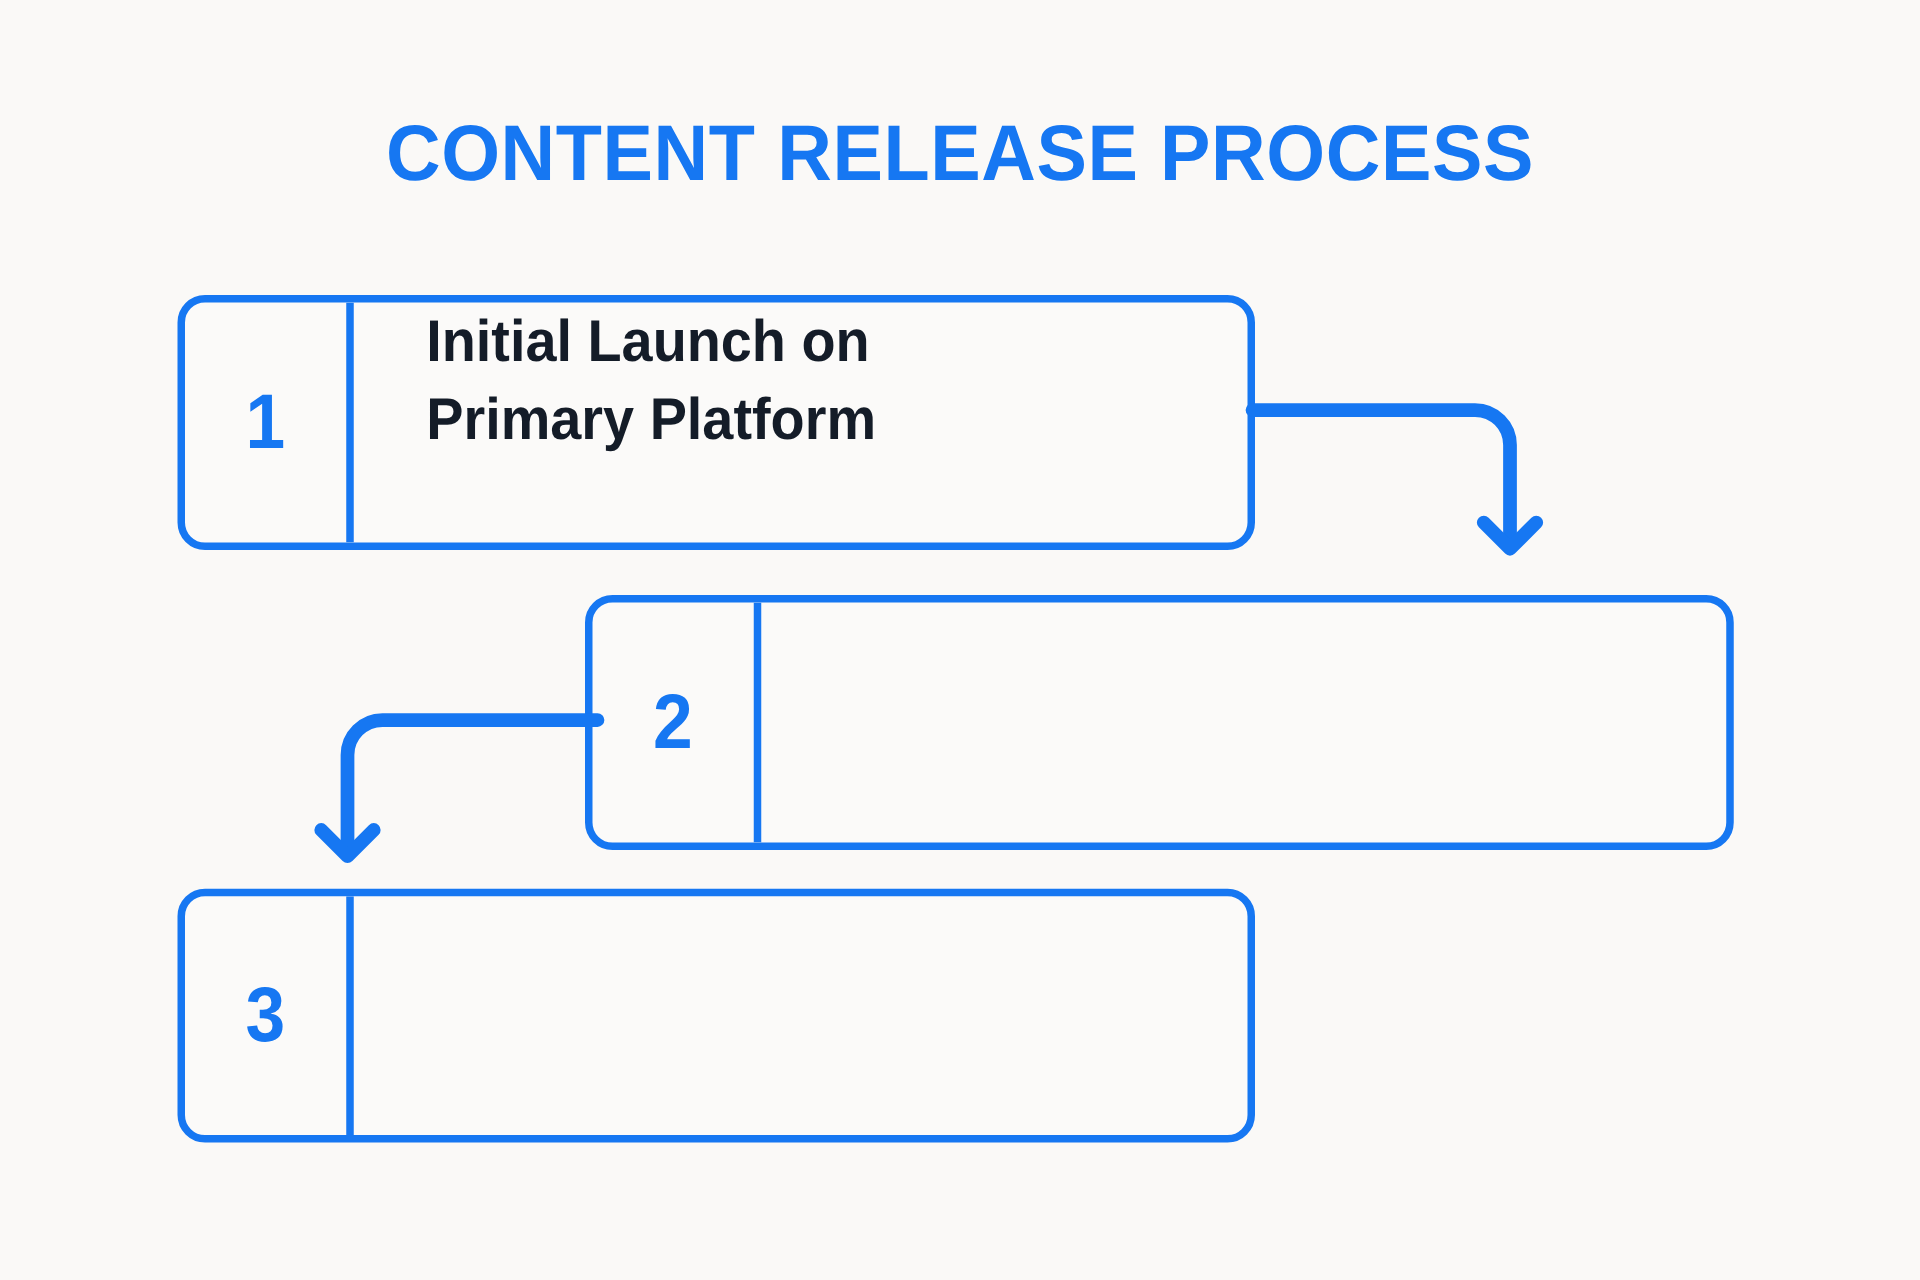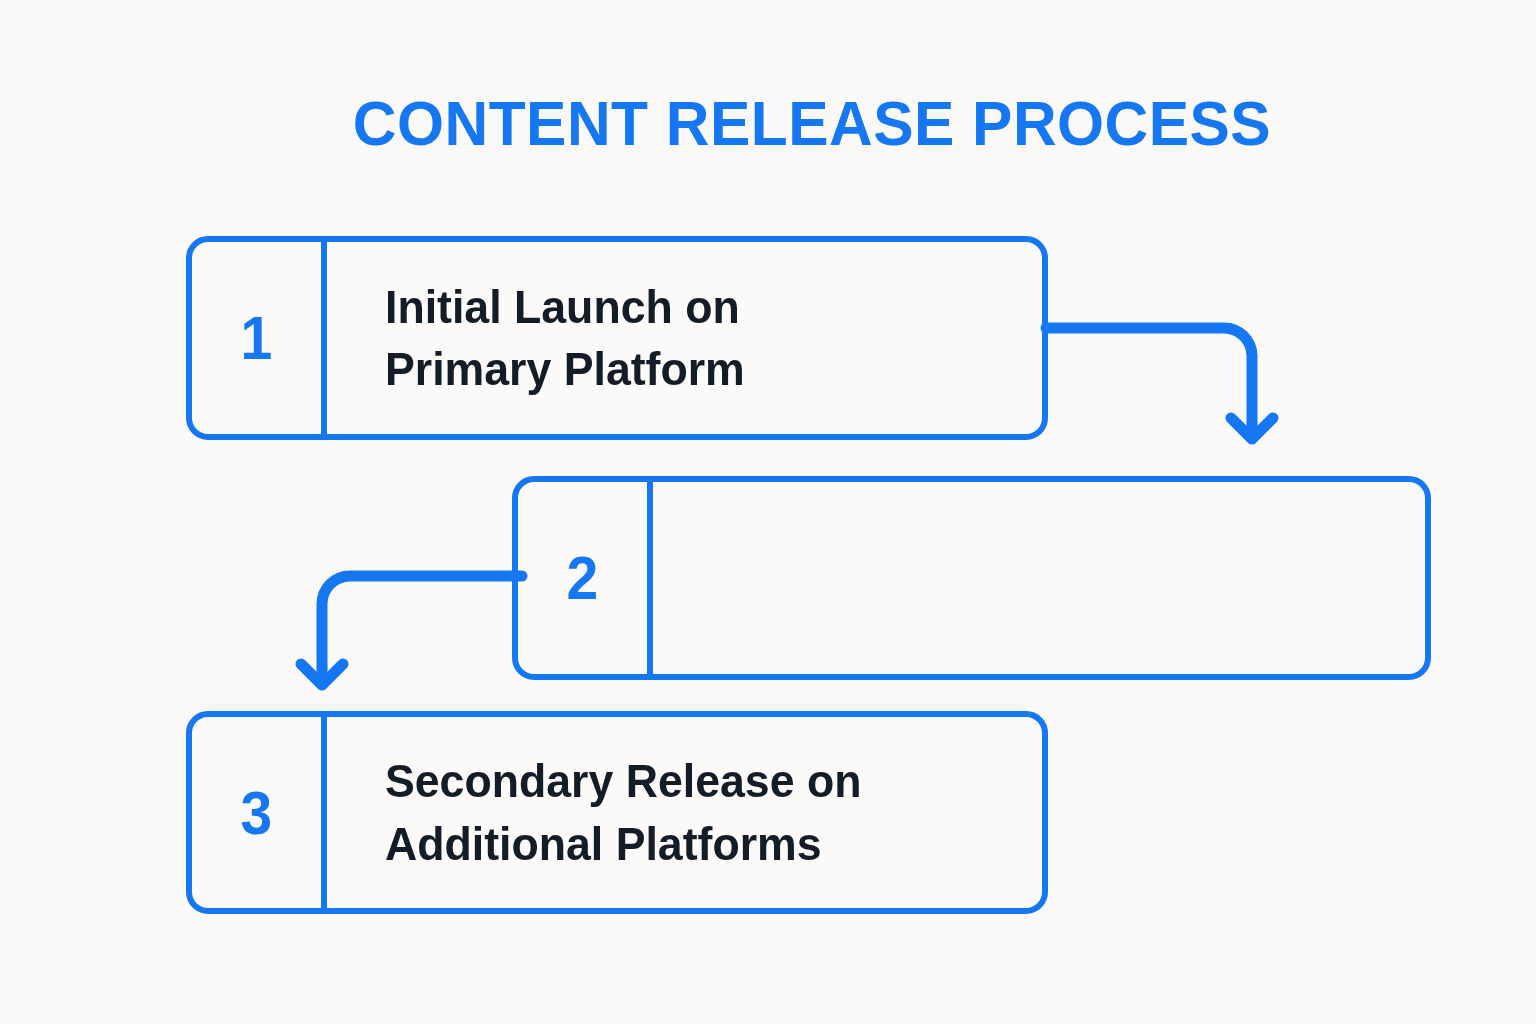--- a/index.html
+++ b/index.html
@@ -10,21 +10,20 @@
     width: 1536px;
     height: 1024px;
     background: #faf9f7;
     font-family: "Liberation Sans", sans-serif;
     overflow: hidden;
   }
   #stage {
     position: relative;
     width: 1486px;
     height: 1024px;
-    margin-left: 44px;
   }
 
   
   .title {
     position: absolute;
     left: 0;
     top: 92px;
     width: 1536px;
     text-align: center;
     font-family: "Liberation Sans", sans-serif;
@@ -63,21 +62,21 @@
     font-family: "Liberation Sans", sans-serif;
     font-weight: bold;
     font-size: 62px;
     color: #1677f2;
     line-height: 1;
     transform: scaleX(0.92);
   }
   .step .label-cell {
     flex: 1 1 auto;
     display: flex;
-    align-items: center;
+    align-items: flex-start;
     padding-left: 58px;
     padding-right: 32px;
   }
   .step .label {
     font-family: "Liberation Sans", sans-serif;
     font-weight: bold;
     font-size: 47px;
     line-height: 1.32;
     color: #141c28;
     transform: scaleX(0.95);
@@ -128,19 +127,15 @@
 
   <svg class="connector" id="connector-2" viewBox="0 0 250 160">
     <path d="M 238 28 L 66 28 A 28 28 0 0 0 38 56 L 38 128" fill="none" stroke="#1677f2" stroke-width="11" stroke-linecap="round" stroke-linejoin="round"></path>
     <path d="M 17 116 L 38 137 L 59 116" fill="none" stroke="#1677f2" stroke-width="11" stroke-linecap="round" stroke-linejoin="round"></path>
   </svg>
 
   <div class="step" id="step-3">
     <div class="num-cell">
       <span class="num">3</span>
     </div>
-    <div class="label-cell">
-      <span class="label">Secondary Release on
-Additional Platforms</span>
-    </div>
   </div>
 
 </div>
 
 </body></html>

